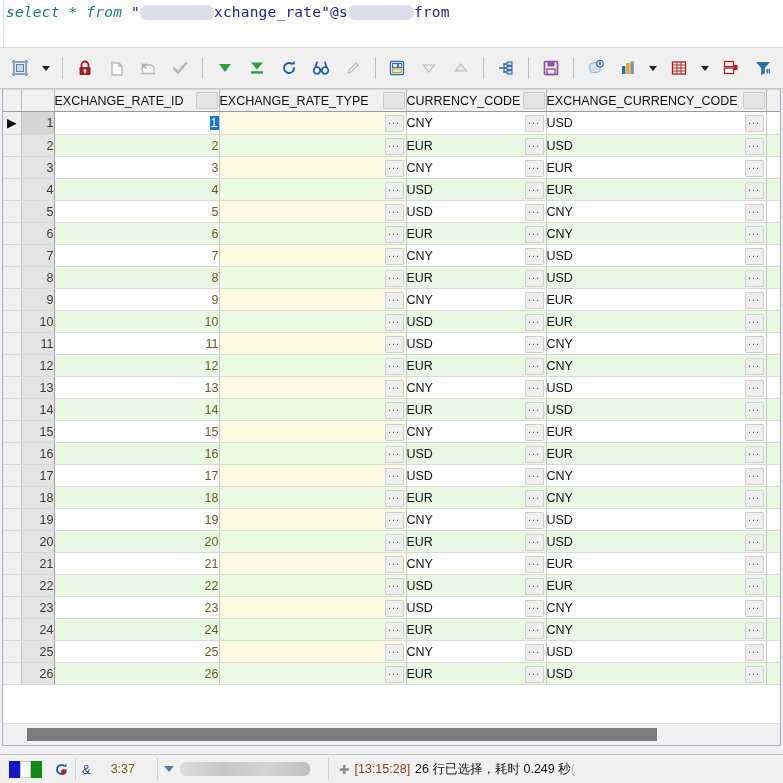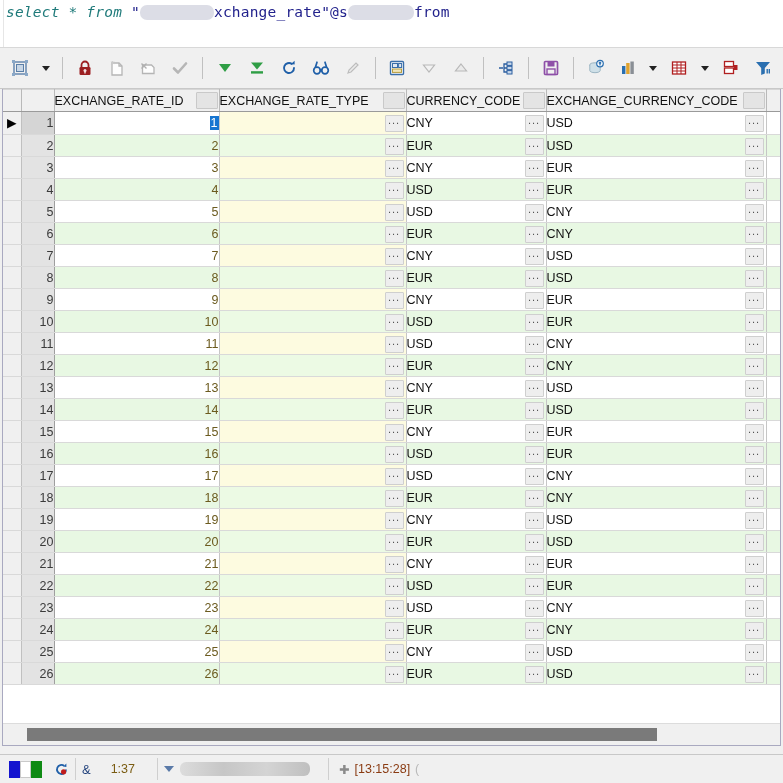--- a/index.html
+++ b/index.html
@@ -681,28 +681,29 @@
       <svg width="15" height="15" viewBox="0 0 15 15">
         <path d="M12 7.5 a4.5 4.5 0 1 1 -1.9 -3.7" fill="none" stroke="#1f5fa8" stroke-width="1.8"></path>
         <path d="M12.4 1.6 L12.4 4.9 L9.2 4.4 z" fill="#1f5fa8"></path>
         <circle cx="9.6" cy="9.8" r="2.6" fill="#c01c1c"></circle>
       </svg>
     </div>
     <div class="sb-div"></div>
     <div class="sb-cell">
         <span style="color:#1f3f7a;font-size:13px;">&amp;</span>
       </div>
-    <div class="sb-cell sb-pos">1:37</div>
+    <div class="sb-cell sb-pos">3:37</div>
     <div class="sb-div"></div>
     <div class="sb-cell" style="gap:6px;">
       <span class="caret-dn"></span>
       <span class="sb-redact" style="width:130px;background:linear-gradient(90deg,#dcdcdc,#c6c6c6,#d4d4d4,#bfbfbf);"></span>
     </div>
     <div class="sb-div" style="margin-left:12px;"></div>
     <div class="sb-cell sb-msg" style="padding-left:10px;">
       <span class="pin">✚</span>
       <span class="time">[13:15:28]</span>
       <span style="width:5px;display:inline-block"></span>
+      <span class="cn">26 行已选择，耗时 0.249 秒</span>
       <span class="faint">(</span>
     </div>
   </div>
 
 </div>
 
 </body></html>

